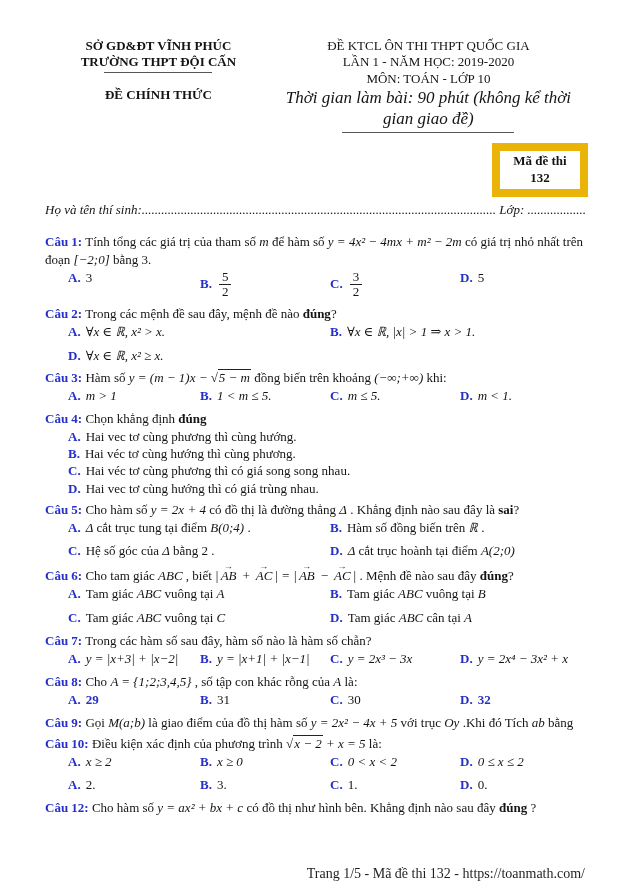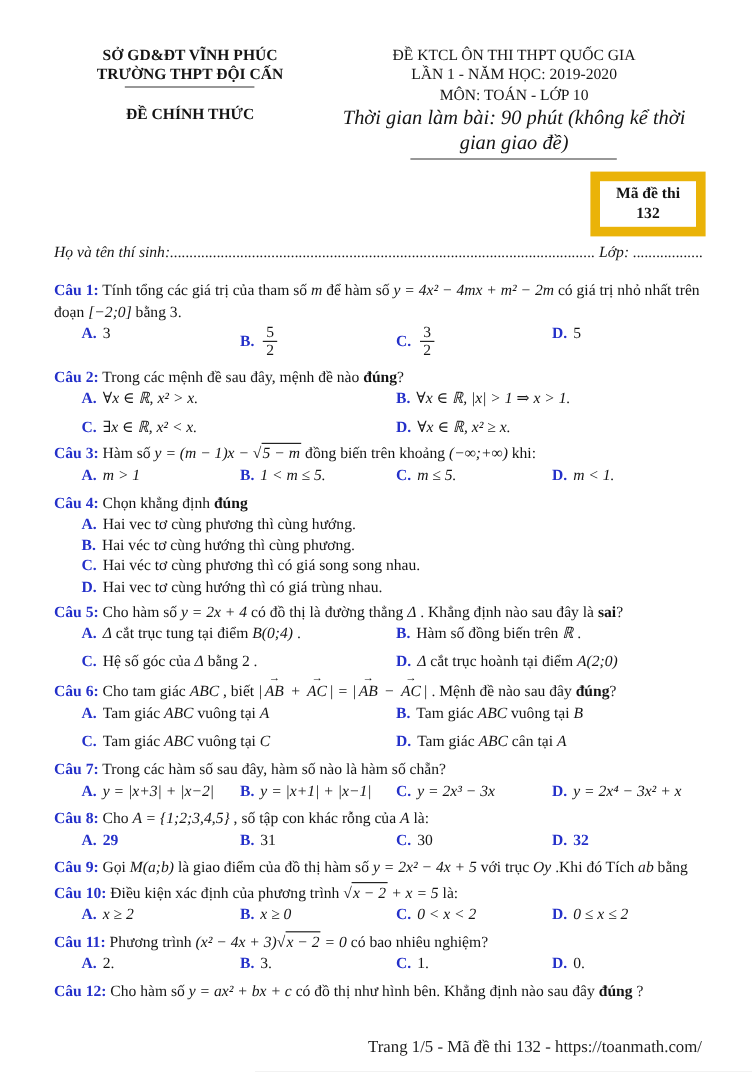--- a/index.html
+++ b/index.html
@@ -118,21 +118,20 @@
                 <span class="den">2</span>
               </span></span></div>
           <div class="option"><span class="opt-letter">D.</span><span class="opt-content"><span class="txt">5</span></span></div>
         </div>
       </div>
       <div class="question">
         <div class="q-body"><span class="q-label">Câu 2:</span><span class="txt"> Trong các mệnh đề sau đây, mệnh đề nào </span><span class="bold-txt">đúng</span><span class="txt">?</span></div>
         <div class="opts cols2">
           <div class="option"><span class="opt-letter">A.</span><span class="opt-content"><span class="math">∀x ∈ ℝ, x² &gt; x.</span></span></div>
           <div class="option"><span class="opt-letter">B.</span><span class="opt-content"><span class="math">∀x ∈ ℝ, |x| &gt; 1 ⇒ x &gt; 1.</span></span></div>
-          <div class="option"><span class="opt-letter">C.</span><span class="opt-content"><span class="math">∃x ∈ ℝ, x² &lt; x.</span></span></div>
           <div class="option"><span class="opt-letter">D.</span><span class="opt-content"><span class="math">∀x ∈ ℝ, x² ≥ x.</span></span></div>
         </div>
       </div>
       <div class="question">
         <div class="q-body"><span class="q-label">Câu 3:</span><span class="txt"> Hàm số </span><span class="math">y = (m − 1)x − </span><span class="sqrt"><span class="radical">√</span><span class="radicand">5 − m</span></span><span class="txt"> đồng biến trên khoảng </span><span class="math">(−∞;+∞)</span><span class="txt"> khi:</span></div>
         <div class="opts cols4">
           <div class="option"><span class="opt-letter">A.</span><span class="opt-content"><span class="math">m &gt; 1</span></span></div>
           <div class="option"><span class="opt-letter">B.</span><span class="opt-content"><span class="math">1 &lt; m ≤ 5.</span></span></div>
           <div class="option"><span class="opt-letter">C.</span><span class="opt-content"><span class="math">m ≤ 5.</span></span></div>
           <div class="option"><span class="opt-letter">D.</span><span class="opt-content"><span class="math">m &lt; 1.</span></span></div>
@@ -189,21 +188,20 @@
       <div class="question">
         <div class="q-body"><span class="q-label">Câu 10:</span><span class="txt"> Điều kiện xác định của phương trình </span><span class="sqrt"><span class="radical">√</span><span class="radicand">x − 2</span></span><span class="math"> + x = 5</span><span class="txt"> là:</span></div>
         <div class="opts cols4">
           <div class="option"><span class="opt-letter">A.</span><span class="opt-content"><span class="math">x ≥ 2</span></span></div>
           <div class="option"><span class="opt-letter">B.</span><span class="opt-content"><span class="math">x ≥ 0</span></span></div>
           <div class="option"><span class="opt-letter">C.</span><span class="opt-content"><span class="math">0 &lt; x &lt; 2</span></span></div>
           <div class="option"><span class="opt-letter">D.</span><span class="opt-content"><span class="math">0 ≤ x ≤ 2</span></span></div>
         </div>
       </div>
       <div class="question">
-        <div class="q-body"><span class="q-label">Câu 11:</span><span class="txt"> Phương trình </span><span class="math">(x² − 4x + 3)</span><span class="sqrt"><span class="radical">√</span><span class="radicand">x − 2</span></span><span class="math"> = 0</span><span class="txt"> có bao nhiêu nghiệm?</span></div>
         <div class="opts cols4">
           <div class="option"><span class="opt-letter">A.</span><span class="opt-content"><span class="txt">2.</span></span></div>
           <div class="option"><span class="opt-letter">B.</span><span class="opt-content"><span class="txt">3.</span></span></div>
           <div class="option"><span class="opt-letter">C.</span><span class="opt-content"><span class="txt">1.</span></span></div>
           <div class="option"><span class="opt-letter">D.</span><span class="opt-content"><span class="txt">0.</span></span></div>
         </div>
       </div>
       <div class="question">
         <div class="q-body"><span class="q-label">Câu 12:</span><span class="txt"> Cho hàm số </span><span class="math">y = ax² + bx + c</span><span class="txt"> có đồ thị như hình bên. Khẳng định nào sau đây </span><span class="bold-txt">đúng</span><span class="txt"> ?</span></div>
       </div>

